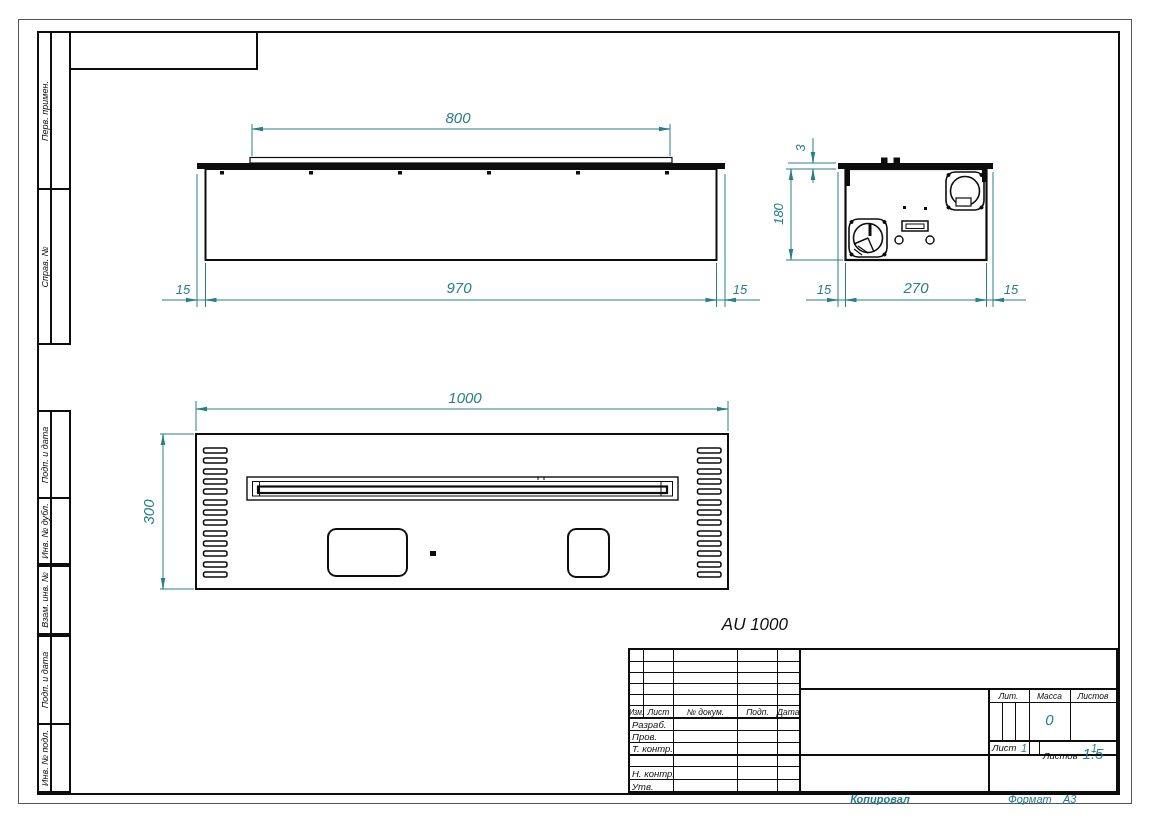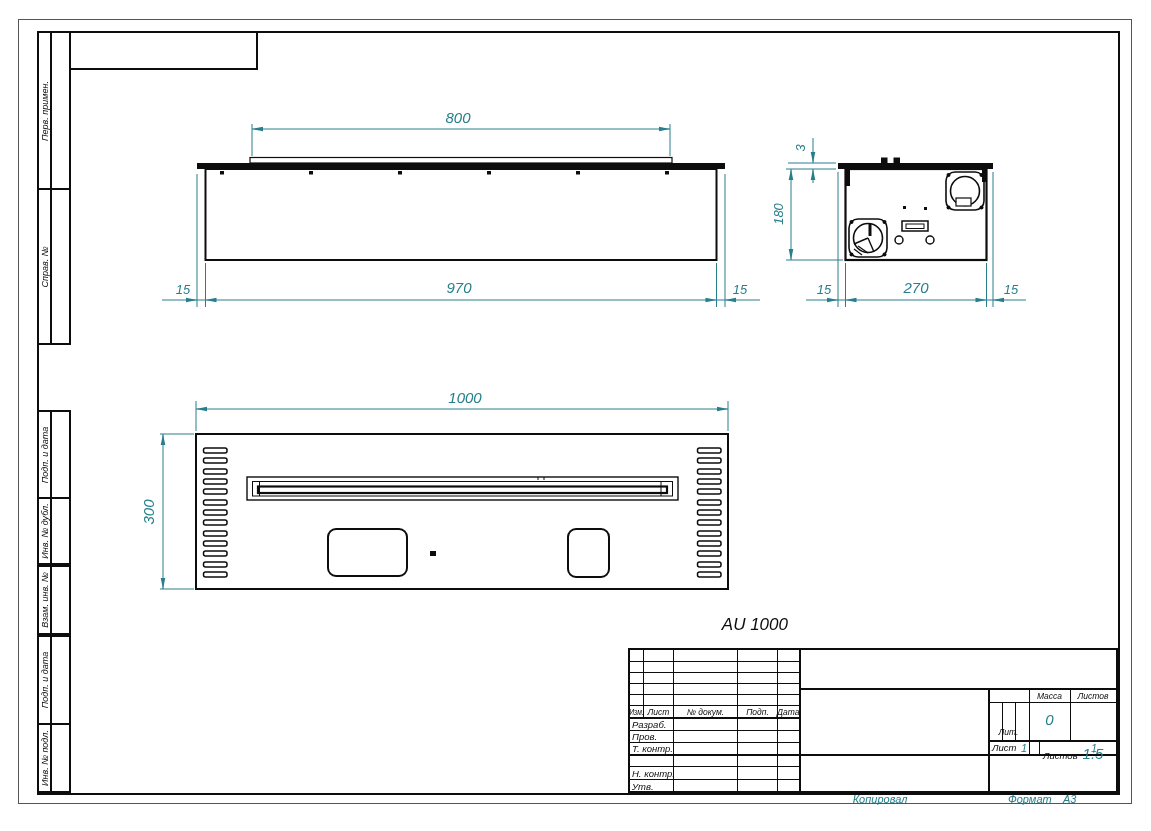--- a/index.html
+++ b/index.html
@@ -296,29 +296,29 @@
     <div class="tb-head" style="left:147px;top:57px;width:22px;">Дата</div>
 
     <div class="tb-label" style="left:2px;top:69px;">Разраб.</div>
     <div class="tb-label" style="left:2px;top:81px;">Пров.</div>
     <div class="tb-label" style="left:2px;top:93px;">Т. контр.</div>
     <div class="tb-label" style="left:2px;top:106px;"></div>
     <div class="tb-label" style="left:2px;top:118px;">Н. контр.</div>
     <div class="tb-label" style="left:2px;top:131px;">Утв.</div>
 
 
-    <div class="tb-head" style="left:358px;top:41px;width:41px;margin-top:36px;">Лит.</div>
+    <div class="tb-head" style="left:358px;top:41px;width:41px;">Лит.</div>
     <div class="tb-head" style="left:399px;top:41px;width:41px;">Масса</div>
     <div class="tb-head" style="left:440px;top:41px;width:46px;">Листов</div>
     <div class="tb-teal" style="left:399px;top:61px;width:41px;">0</div>
     <div class="tb-teal" style="left:440px;top:61px;width:46px;margin-top:34px;">1:5</div>
 
     <div class="tb-label" style="left:362px;top:92px;">Лист</div>
     <div class="tb-teal sm" style="left:386px;top:92px;width:16px;">1</div>
     <div class="tb-label" style="left:413px;top:100px;">Листов</div>
     <div class="tb-teal sm" style="left:456px;top:92px;width:16px;">1</div>
   </div>
 
-  <div class="footer-text" style="left:840px;top:793px;width:80px;text-align:center;">Копировал</div>
+  <div class="footer-text" style="left:840px;top:793px;width:80px;text-align:center;font-weight:bold;">Копировал</div>
   <div class="footer-text" style="left:1008px;top:793px;">Формат</div>
   <div class="footer-text" style="left:1063px;top:793px;">A3</div>
 
 </div>
 
 </body></html>

